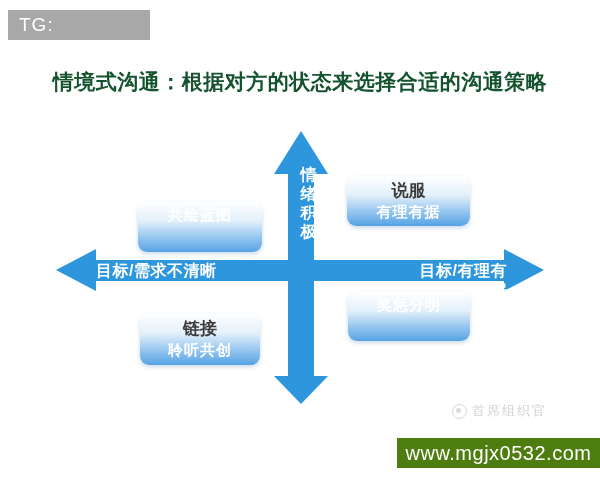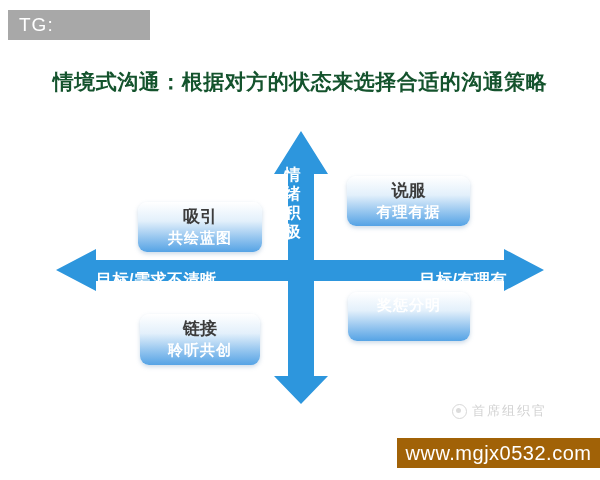--- a/index.html
+++ b/index.html
@@ -15,28 +15,28 @@
   }
   
   .title{
     position:absolute;left:0;top:68px;width:100%;text-align:center;
     font-size:21px;font-weight:bold;color:#14532d;letter-spacing:0.5px;
   }
   
   .diagram-svg{position:absolute;left:0;top:0;width:600px;height:480px;}
   
   .axis-label{position:absolute;color:#ffffff;font-weight:bold;}
-  .axis-x{font-size:16px;line-height:20px;top:261px;letter-spacing:0.5px;margin-top:9px;}
+  .axis-x{font-size:16px;line-height:20px;top:261px;letter-spacing:0.5px;}
   .axis-x-neg{left:96px;}
   .axis-x-pos{left:407px;width:100px;text-align:right;}
   .axis-y{
     font-size:16px;width:17px;line-height:19px;word-break:break-all;
     text-align:center;letter-spacing:0;
   }
-  .axis-y-pos{left:284px;top:165px;}
+  .axis-y-pos{left:300px;top:165px;}
   .axis-y-neg{left:292px;top:288px;}
   
   .qbox{
     position:absolute;border-radius:9px;text-align:center;box-sizing:border-box;
     background:linear-gradient(180deg,#ffffff 0%,#e3f0fb 38%,#8fc2ee 74%,#55a3e5 100%);
     box-shadow:0 2px 4px rgba(110,150,190,0.35);
     padding-top:3px;
   }
   .qbox .strategy{font-size:17px;font-weight:bold;color:#3c3c3c;line-height:23px;}
   .qbox .tactic{font-size:15px;font-weight:bold;color:#ffffff;line-height:20px;letter-spacing:1px;}
@@ -53,21 +53,21 @@
     width:15px;height:15px;border:1.5px solid #d8d8d8;border-radius:50%;
     margin-right:5px;position:relative;box-sizing:border-box;
   }
   .watermark .logo::after{
     content:"";position:absolute;left:3px;top:3px;width:5px;height:5px;
     border-radius:50%;background:#dcdcdc;
   }
   
   .url-badge{
     position:absolute;left:397px;top:438px;width:203px;height:30px;
-    background:#a16207;color:#ffffff;font-size:20px;line-height:30px;
+    background:#4d7c0f;color:#ffffff;font-size:20px;line-height:30px;
     text-align:center;letter-spacing:0.5px;
   }
 </style>
 </head>
 <body>
 
 <div class="screen">
 
   <div class="tg-badge">TG: MYYJJPP</div>
 
@@ -76,21 +76,20 @@
   <svg class="diagram-svg" viewBox="0 0 600 480" xmlns="http://www.w3.org/2000/svg">
     <polygon points="301,131 328,174 314,174 314,376 328,376 301,404 274,376 288,376 288,174 274,174" fill="#2d96dd"></polygon>
     <polygon points="56,270 96,249 96,260 504,260 504,249 544,270 504,291 504,281 96,281 96,291" fill="#2d96dd"></polygon>
   </svg>
 
   <div class="axis-label axis-x axis-x-neg">目标/需求不清晰</div>
   <div class="axis-label axis-x axis-x-pos">目标/有理有据</div>
   <div class="axis-label axis-y axis-y-pos">情绪积极</div>
 
   <div class="qbox q-attract">
-    <div class="strategy">吸引</div>
     <div class="tactic">共绘蓝图</div>
   </div>
 
   <div class="qbox q-persuade">
     <div class="strategy">说服</div>
     <div class="tactic">有理有据</div>
   </div>
 
   <div class="qbox q-link">
     <div class="strategy">链接</div>

